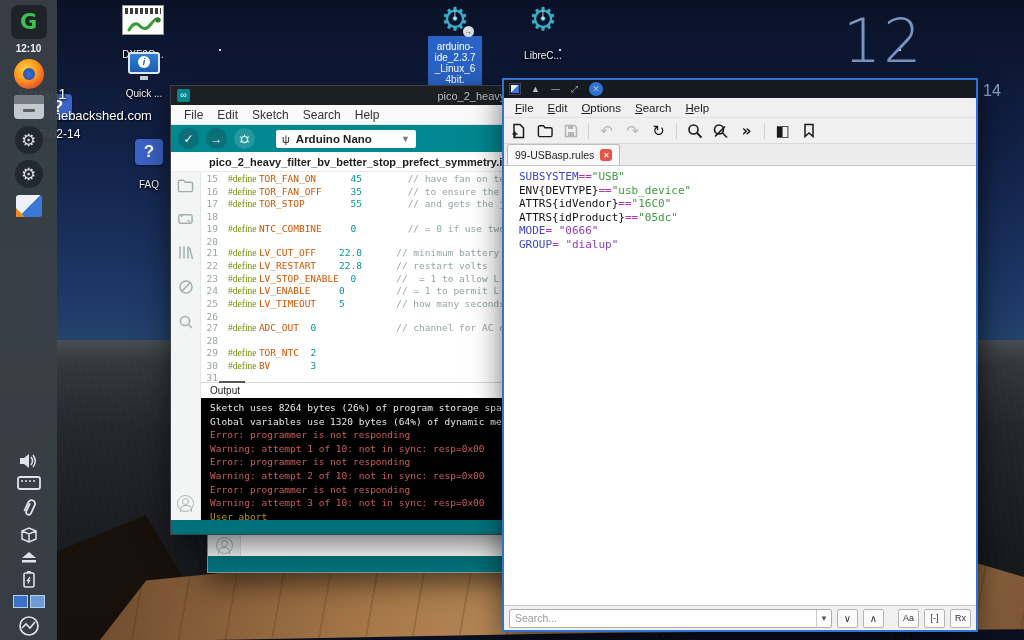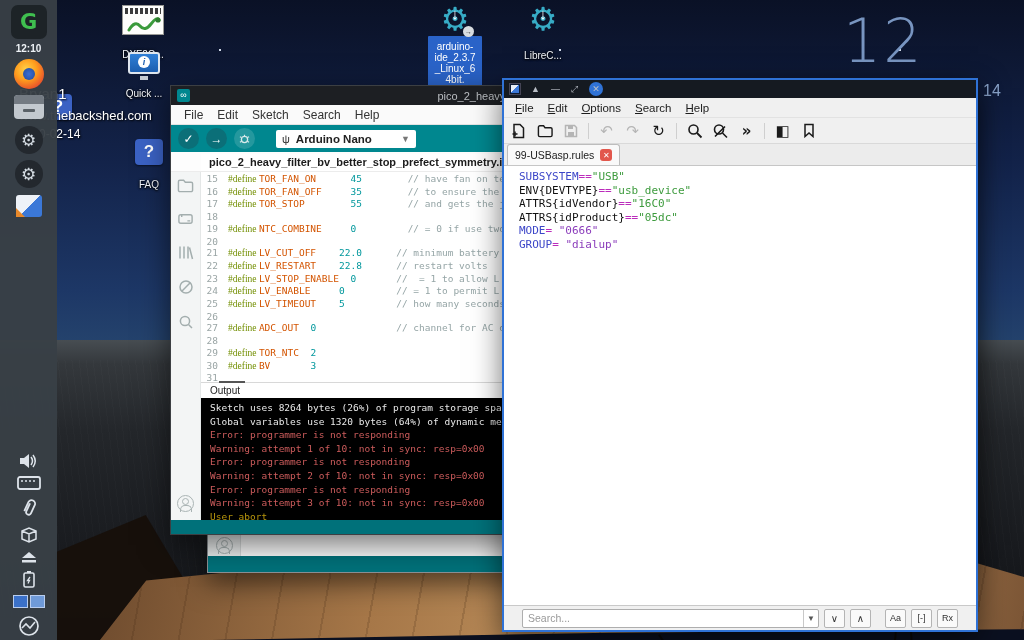--- a/index.html
+++ b/index.html
@@ -172,21 +172,21 @@
   .ed-tabs { height:22px; background:#ececec; border-bottom:1px solid #c6c6c6; display:flex; align-items:flex-end; }
   .ed-tab { margin-left:3px; height:21px; padding:0 7px; background:#f9f9f9; border:1px solid #bdbdbd; border-bottom:none;
     border-radius:3px 3px 0 0; display:flex; align-items:center; gap:6px; cursor:pointer; }
   .ed-tab .tname { font-size:10.5px; color:#222; }
   .tab-close { width:12px; height:12px; border-radius:3px; background:#e2574c; color:#fff; font-size:8px;
     display:flex; align-items:center; justify-content:center; cursor:pointer; }
   .ed-content { flex:1; background:#fff; font-family:"DejaVu Sans Mono",monospace; font-size:11px;
     line-height:13.5px; padding:4px 0 0 5px; overflow:hidden; }
   .tk-kw { color:#3c46c8; } .tk-op { color:#bb2cbb; } .tk-sg { color:#3d9b3d; } .tk-sp { color:#8b3dbb; } .tk-pl { color:#111; }
   .ed-search { height:25px; background:#f0f0f0; border-top:1px solid #c9c9c9; display:flex; align-items:center;
-    padding:0 18px; gap:5px; }
+    padding:0 5px; gap:5px; }
   .search-box { flex:1; height:19px; background:#fff; border:1px solid #aeaeae; border-radius:2px; display:flex; align-items:center; }
   .search-box .ph { flex:1; font-size:10.5px; color:#9a9a9a; padding-left:5px; }
   .search-box .combo { width:15px; height:100%; border-left:1px solid #c9c9c9; color:#555; font-size:8px;
     display:flex; align-items:center; justify-content:center; cursor:pointer; }
   .sbtn { min-width:21px; height:19px; background:#fafafa; border:1px solid #b4b4b4; border-radius:2px;
     font-size:10px; color:#333; display:flex; align-items:center; justify-content:center; cursor:pointer; padding:0 2px; }
   .sbtn.small { font-size:9px; }
   u { text-decoration:underline; }
 </style>
 </head>

